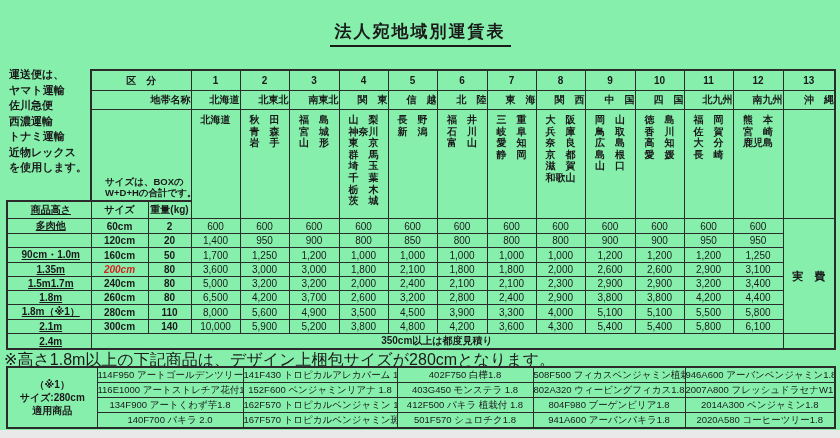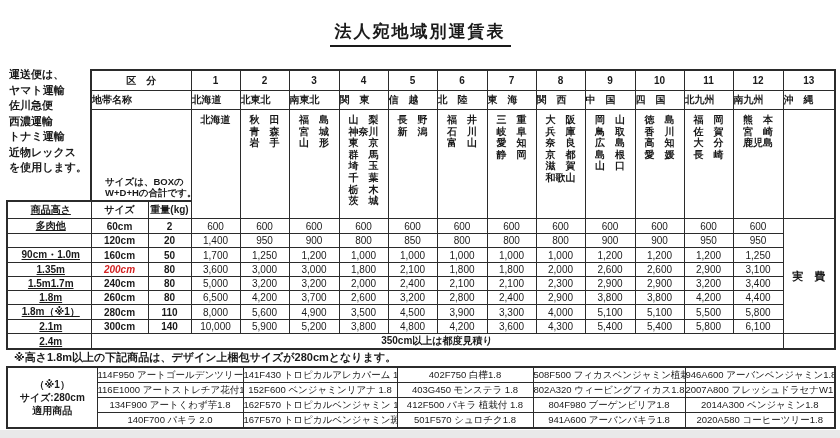--- a/index.html
+++ b/index.html
@@ -1,16 +1,16 @@
 <!DOCTYPE html>
 <html><head>
 <meta charset="utf-8">
 <style>
   html,body{margin:0;padding:0;background:#d9d9d9;}
-  .sheet{position:relative;width:840px;height:438px;background:#ffffff;overflow:hidden;
+  .sheet{position:relative;width:840px;height:438px;background:#86efac;overflow:hidden;
          font-family:"Liberation Sans","DejaVu Sans",sans-serif;color:#1a1a1a;}
   .gray-strip{position:absolute;left:0;right:0;bottom:0;height:8px;background:#e9e9e9;}
 
   .title{position:absolute;top:20px;left:0;right:0;text-align:center;}
   .title span{display:inline-block;font-size:17px;font-weight:bold;letter-spacing:2px;
               border-bottom:2px solid #1a1a1a;padding:0 5px 2px 5px;}
 
   .sidebar{position:absolute;left:9px;top:67px;width:82px;font-size:11px;font-weight:bold;
            line-height:15.5px;white-space:nowrap;}
 
@@ -18,34 +18,34 @@
   td,th{border:1px solid #2b2b2b;padding:0;font-size:10px;overflow:hidden;}
   th{font-weight:bold;}
 
   .rate{position:absolute;left:6px;top:69px;width:828px;}
   .rate .void{border:none;background:transparent;}
   .rate .bl2{border-left:2px solid #2b2b2b;}
   .rate .br2{border-right:2px solid #2b2b2b;}
   .rate .bt2{border-top:2px solid #2b2b2b;}
   .rate .bb2{border-bottom:2px solid #2b2b2b;}
   .tr-num th{height:19px;text-align:center;}
-  .tr-region th{height:18px;text-align:left;margin-left:32px;}
+  .tr-region th{height:18px;text-align:right;margin-left:32px;}
   .pref-cell{vertical-align:top;text-align:center;font-weight:bold;padding-top:4px;
              line-height:11.6px;font-size:10px;}
   .size-note{height:88px;vertical-align:bottom;text-align:left;font-weight:bold;
              font-size:9.5px;line-height:11px;padding:0 0 2px 13px;white-space:nowrap;}
   .tr-sub th{height:16px;text-align:center;}
   .tr-price td{height:13px;text-align:center;}
   .tr-last td{height:13px;text-align:center;font-weight:bold;margin-top:48px;}
   .hlabel{text-align:center;font-weight:bold;padding-left:3px !important;white-space:nowrap;text-decoration:underline;}
   .scell,.wcell{font-weight:bold;}
   .red-size{color:#d42323;font-style:italic;}
   .jippi{font-weight:bold;font-size:11px;text-align:center;vertical-align:middle;}
 
-  .footnote{position:absolute;left:14px;top:350px;font-size:11px;font-weight:bold;white-space:nowrap;}
+  .footnote{position:absolute;left:4px;top:350px;font-size:16px;font-weight:normal;white-space:nowrap;}
 
   .products{position:absolute;left:6px;top:366px;width:828px;}
   .products td{height:14px;text-align:center;font-size:9.5px;white-space:nowrap;}
   .products .plabel{font-weight:bold;font-size:10px;line-height:13px;vertical-align:middle;}
   .products .o2t{border-top:2px solid #2b2b2b;}
   .products .o2b{border-bottom:2px solid #2b2b2b;}
   .products .o2l{border-left:2px solid #2b2b2b;}
   .products .o2r{border-right:2px solid #2b2b2b;margin-left:16px;}
 </style>
 </head>

